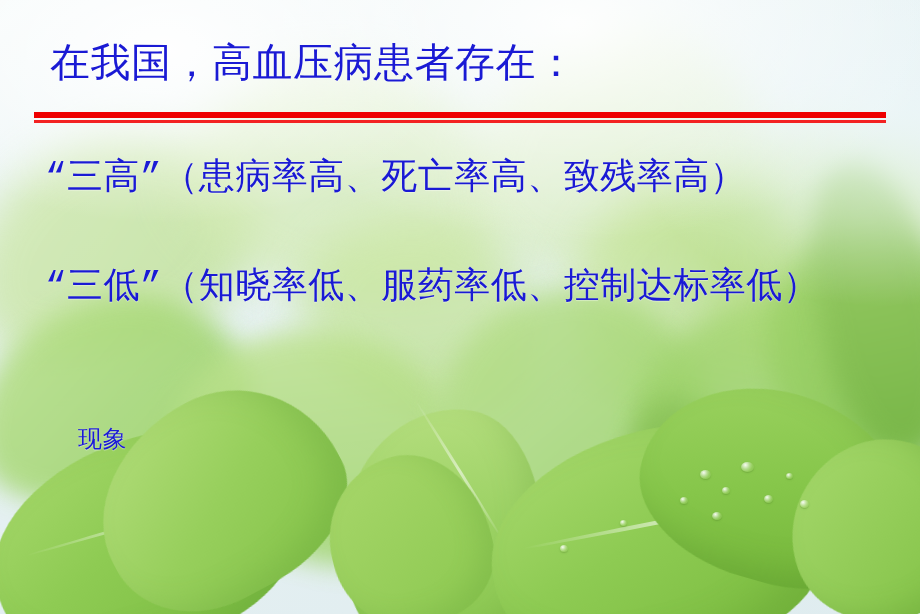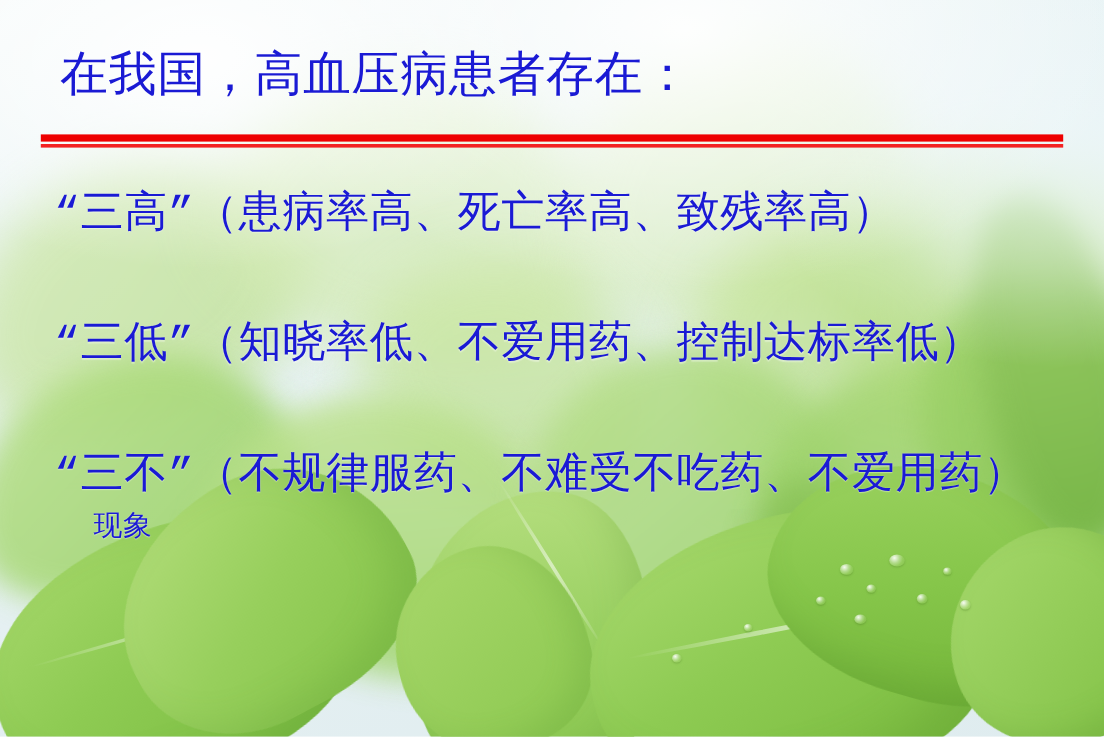--- a/index.html
+++ b/index.html
@@ -178,20 +178,19 @@
   <div id="divider">
     <div class="bar-thick"></div>
     <div class="bar-thin"></div>
   </div>
 
   <div id="content">
     <div class="txt" id="title">在我国，高血压病患者存在：</div>
 
     <div class="txt body-line" id="line-high">“三高”（患病率高、死亡率高、致残率高）</div>
 
-    <div class="txt body-line" id="line-low">“三低”（知晓率低、不爱用药、控制达标率低）</div>
+    <div class="txt body-line" id="line-low">“三低”（知晓率低、服药率低、控制达标率低）</div>
 
-    <div class="txt body-line" id="line-not">“三不”（不规律服药、不难受不吃药、不爱用药）</div>
 
     <div class="txt" id="line-not-cont">现象</div>
   </div>
 
 </div>
 
 </body></html>

